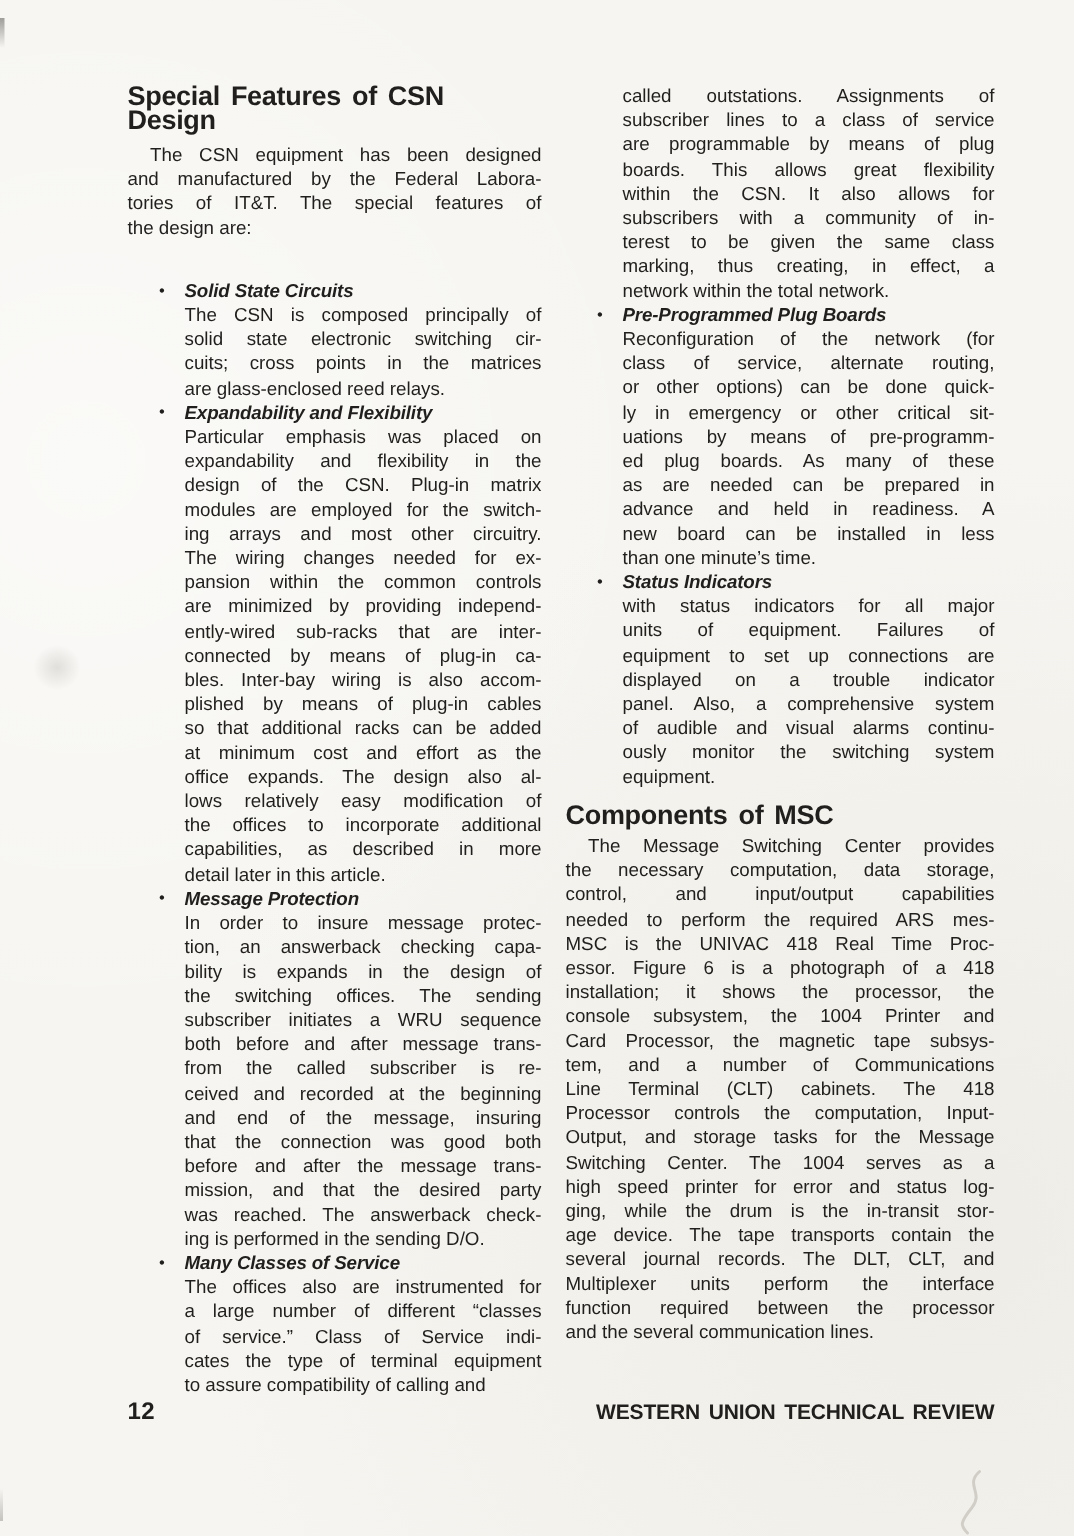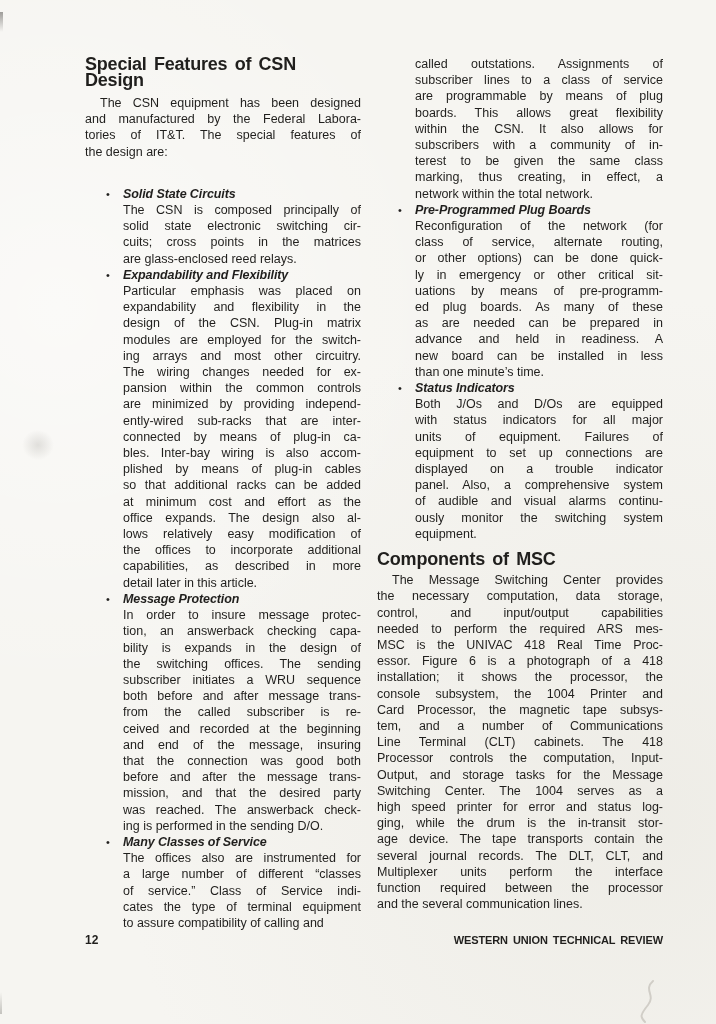--- a/index.html
+++ b/index.html
@@ -45,22 +45,22 @@
     font-weight:bold; font-style:italic; letter-spacing:-0.1px;
     text-align:left; line-height:16.2px;
   }
   .cont-body { padding-left:38px; }
 
   #footer {
     position:absolute; left:85px; top:933px; width:578px;
     display:flex; justify-content:space-between; align-items:baseline;
     font-weight:bold;
   }
-  #page-number { font-size:12px; letter-spacing:0.2px; }
-  #journal-title { font-size:11px; letter-spacing:-0.1px; word-spacing:2px; }
+  #page-number { font-size:16px; letter-spacing:0.2px; }
+  #journal-title { font-size:14px; letter-spacing:-0.1px; word-spacing:2px; }
 
   
   .artifact { position:absolute; pointer-events:none; }
   #smudge-left {
     left:16px; top:424px; width:44px; height:42px;
     background:radial-gradient(closest-side, rgba(125,122,115,.20), rgba(125,122,115,0) 72%);
   }
   #edge-mark-top {
     left:0; top:12px; width:3px; height:20px;
     background:linear-gradient(to bottom, rgba(50,48,45,.45), rgba(50,48,45,0));
@@ -191,21 +191,20 @@
           <div class="line">advance and held in readiness. A</div>
           <div class="line">new board can be installed in less</div>
           <div class="line pf">than one minute’s time.</div>
         </div>
     </div>
 
     <div class="bullet-item">
       <span class="bullet-marker">•</span>
       <div class="bullet-title">Status Indicators</div>
       <div class="para">
-          <div class="line">Both J/Os and D/Os are equipped</div>
           <div class="line">with status indicators for all major</div>
           <div class="line">units of equipment. Failures of</div>
           <div class="line">equipment to set up connections are</div>
           <div class="line">displayed on a trouble indicator</div>
           <div class="line">panel. Also, a comprehensive system</div>
           <div class="line">of audible and visual alarms continu-</div>
           <div class="line">ously monitor the switching system</div>
           <div class="line pf">equipment.</div>
         </div>
     </div>

